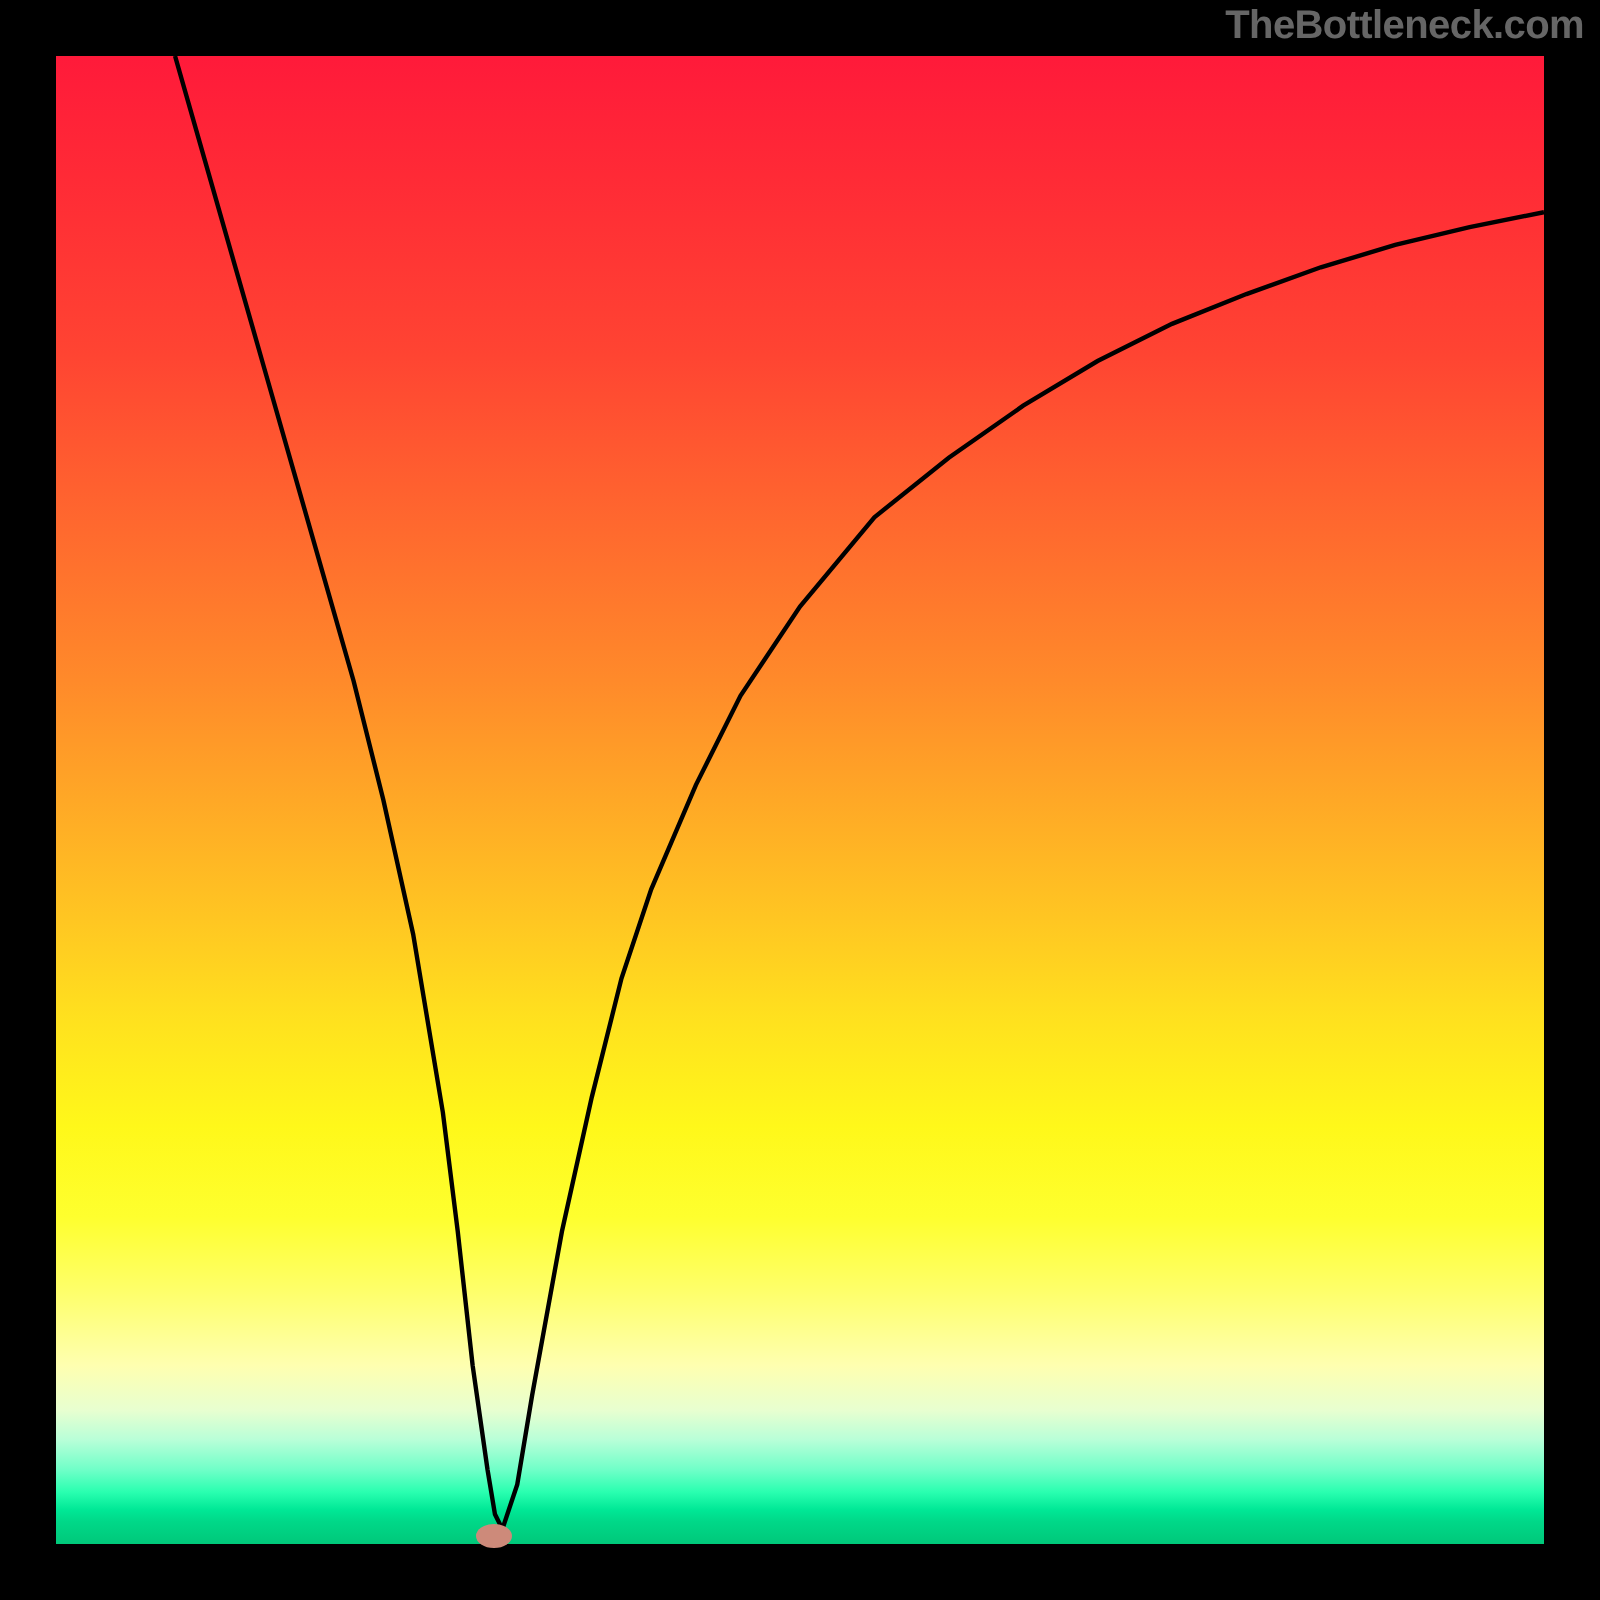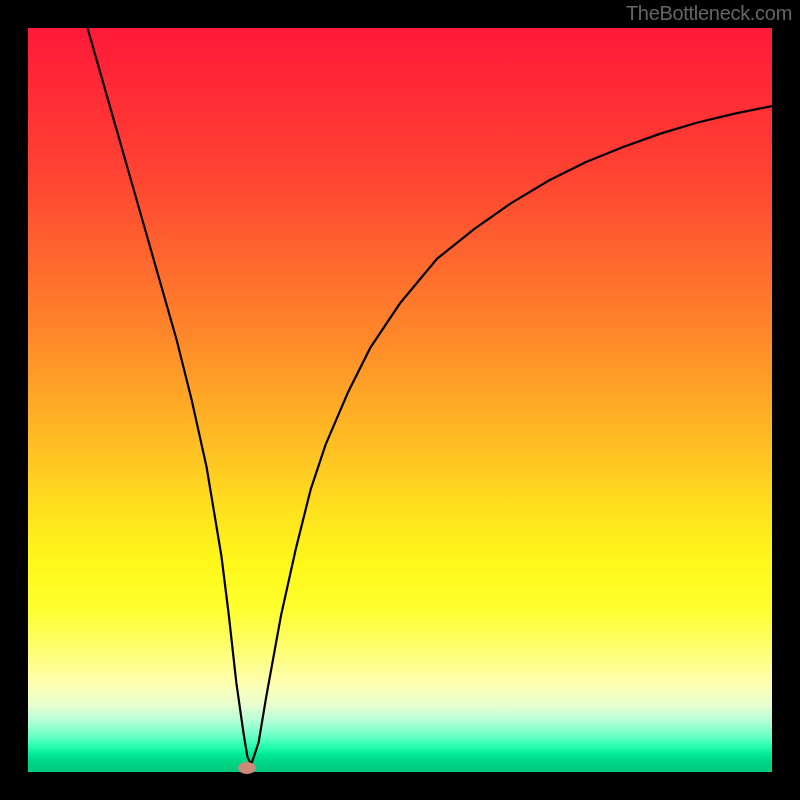--- a/index.html
+++ b/index.html
@@ -10,21 +10,21 @@
     position: relative;
     font-family: Arial, sans-serif;
     overflow: hidden;
   }
   .watermark {
     position: absolute;
     top: 2px;
     right: 8px;
     color: #666;
     font-size: 20px;
-    font-weight: 400;
+    font-weight: 700;
     z-index: 10;
     letter-spacing: -0.3px;
   }
   .plot-area {
     position: absolute;
     left: 28px;
     top: 28px;
     width: 744px;
     height: 744px;
     background: linear-gradient(to bottom,

